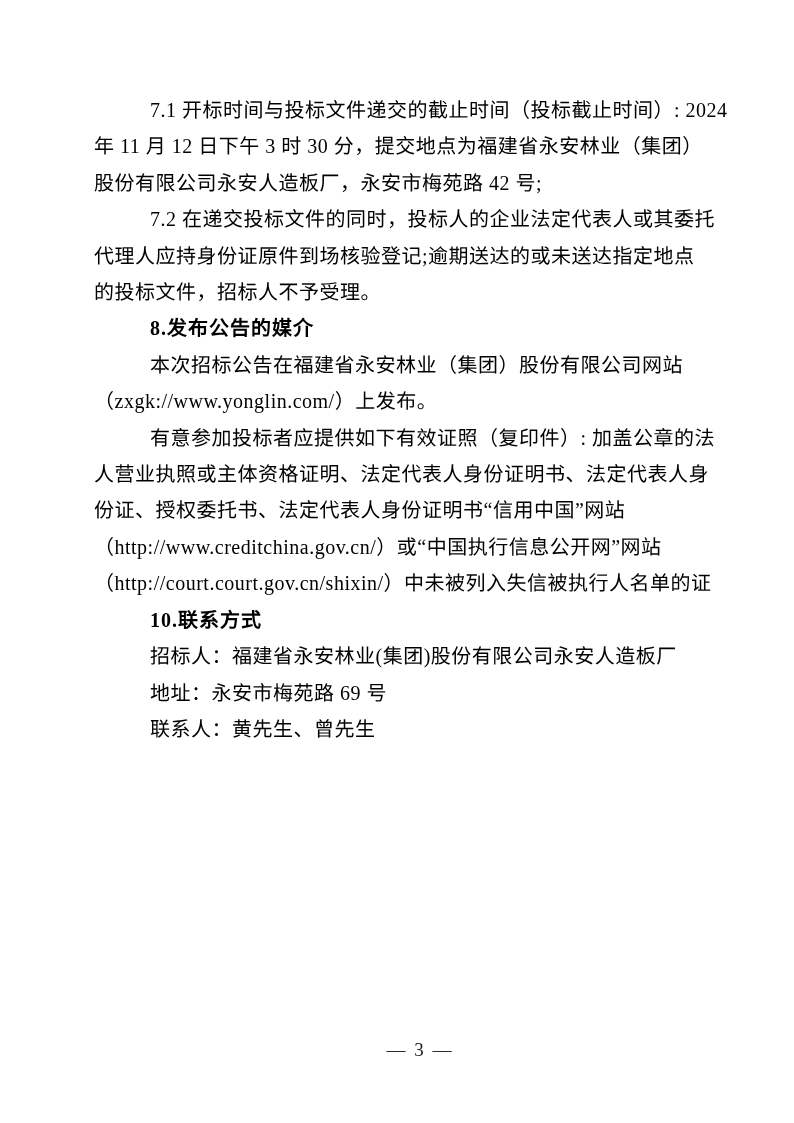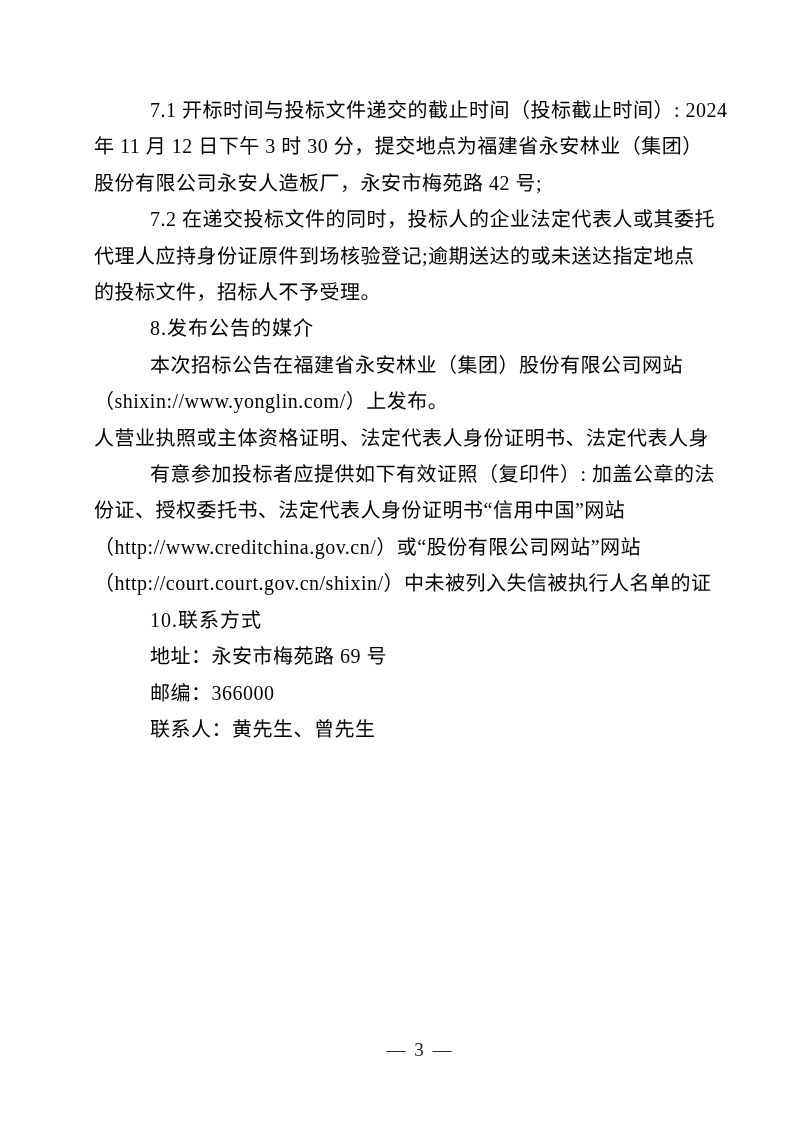--- a/index.html
+++ b/index.html
@@ -25,21 +25,21 @@
     line-height: 36.4px;
   }
   .line {
     white-space: pre;
     letter-spacing: 0.5px;
   }
   .indent {
     text-indent: 56px;
   }
   .heading {
-    font-weight: 400;
+    font-weight: 700;
     letter-spacing: 1px;
   }
   .footer {
     position: absolute;
     top: 1038px;
     left: 0;
     width: 100%;
     text-align: center;
     font-size: 19px;
     line-height: 24px;
@@ -61,31 +61,31 @@
     <div class="line indent">7.1 开标时间与投标文件递交的截止时间（投标截止时间）: 2024</div>
     <div class="line">年 11 月 12 日下午 3 时 30 分，提交地点为福建省永安林业（集团）</div>
     <div class="line">股份有限公司永安人造板厂，永安市梅苑路 42 号;</div>
 
     <div class="line indent">7.2 在递交投标文件的同时，投标人的企业法定代表人或其委托</div>
     <div class="line">代理人应持身份证原件到场核验登记;逾期送达的或未送达指定地点</div>
     <div class="line">的投标文件，招标人不予受理。</div>
 
     <div class="line indent heading">8.发布公告的媒介</div>
     <div class="line indent">本次招标公告在福建省永安林业（集团）股份有限公司网站</div>
-    <div class="line">（shixin://www.yonglin.com/）上发布。</div>
+    <div class="line">（zxgk://www.yonglin.com/）上发布。</div>
 
+    <div class="line indent">有意参加投标者应提供如下有效证照（复印件）: 加盖公章的法</div>
     <div class="line">人营业执照或主体资格证明、法定代表人身份证明书、法定代表人身</div>
-    <div class="line indent">有意参加投标者应提供如下有效证照（复印件）: 加盖公章的法</div>
     <div class="line">份证、授权委托书、法定代表人身份证明书“信用中国”网站</div>
-    <div class="line">（http://www.creditchina.gov.cn/）或“股份有限公司网站”网站</div>
+    <div class="line">（http://www.creditchina.gov.cn/）或“中国执行信息公开网”网站</div>
     <div class="line">（http://court.court.gov.cn/shixin/）中未被列入失信被执行人名单的证</div>
 
     <div class="line indent heading">10.联系方式</div>
+    <div class="line indent">招标人：福建省永安林业(集团)股份有限公司永安人造板厂</div>
     <div class="line indent">地址：永安市梅苑路 69 号</div>
-    <div class="line indent">邮编：366000</div>
     <div class="line indent">联系人：黄先生、曾先生</div>
 
   </div>
 
   <div class="footer">
     <span class="page-num">— 3 —</span>
   </div>
 
 </div>
 

